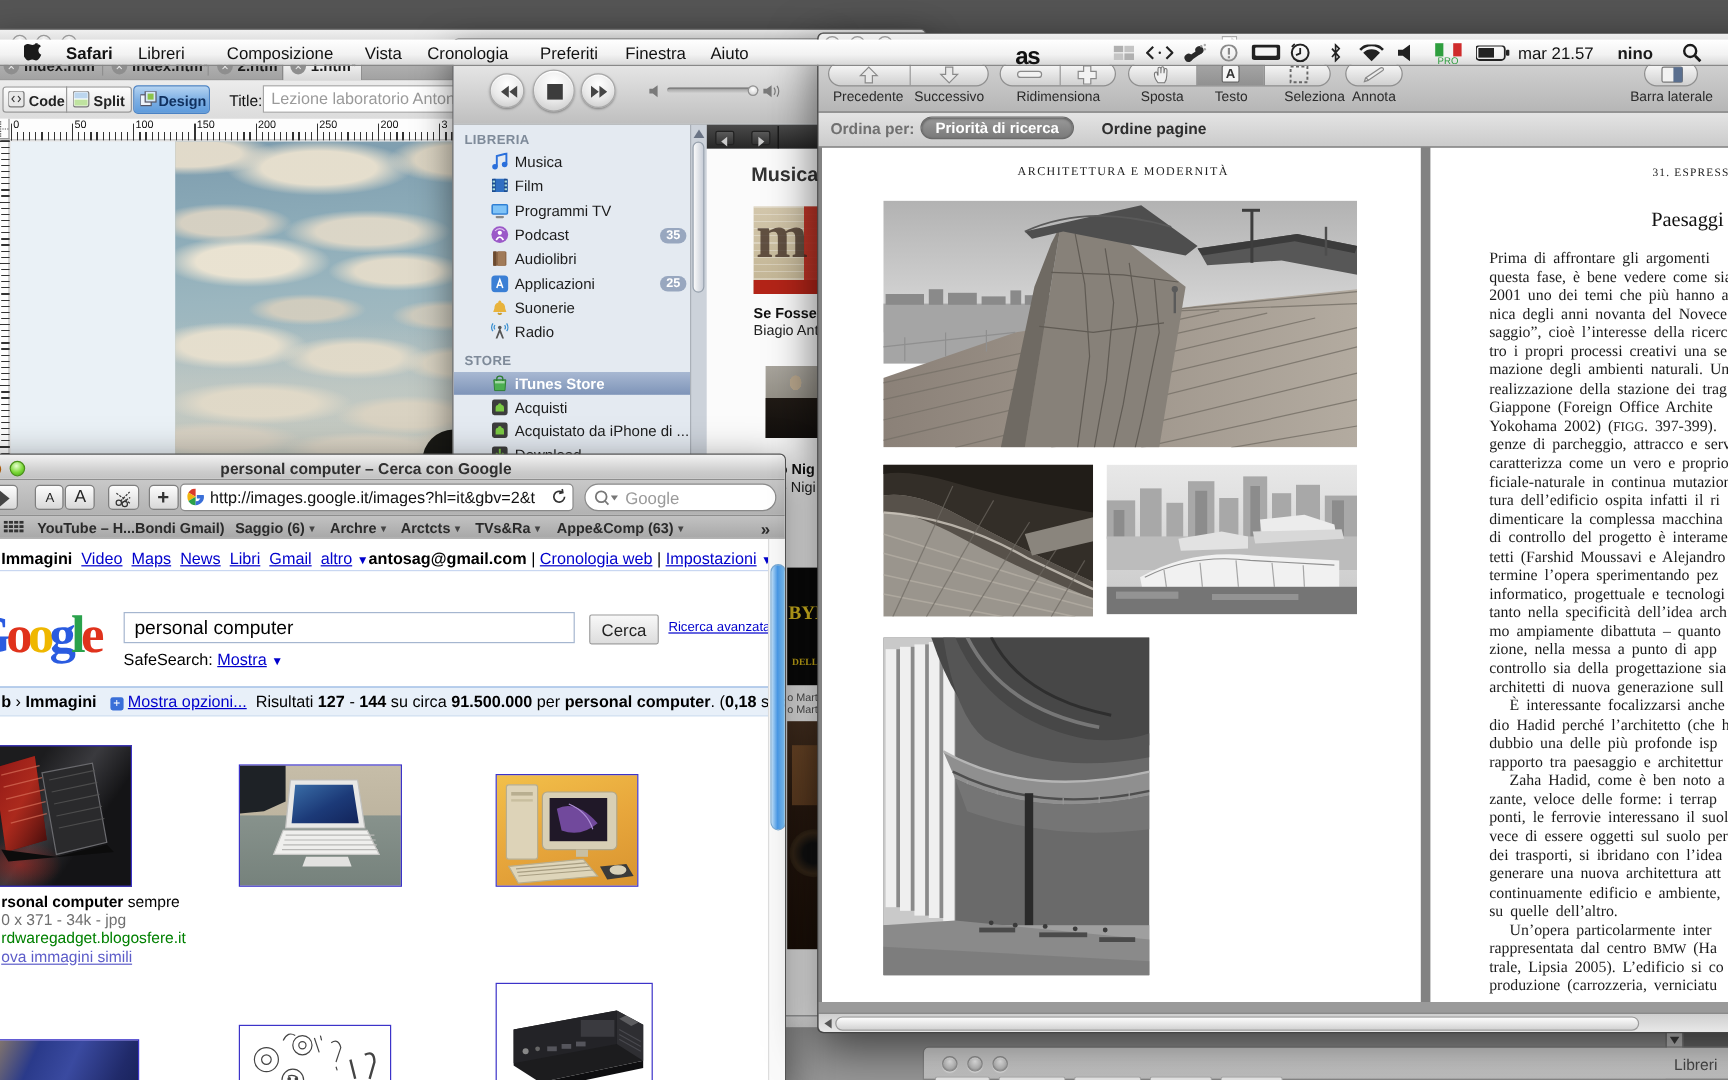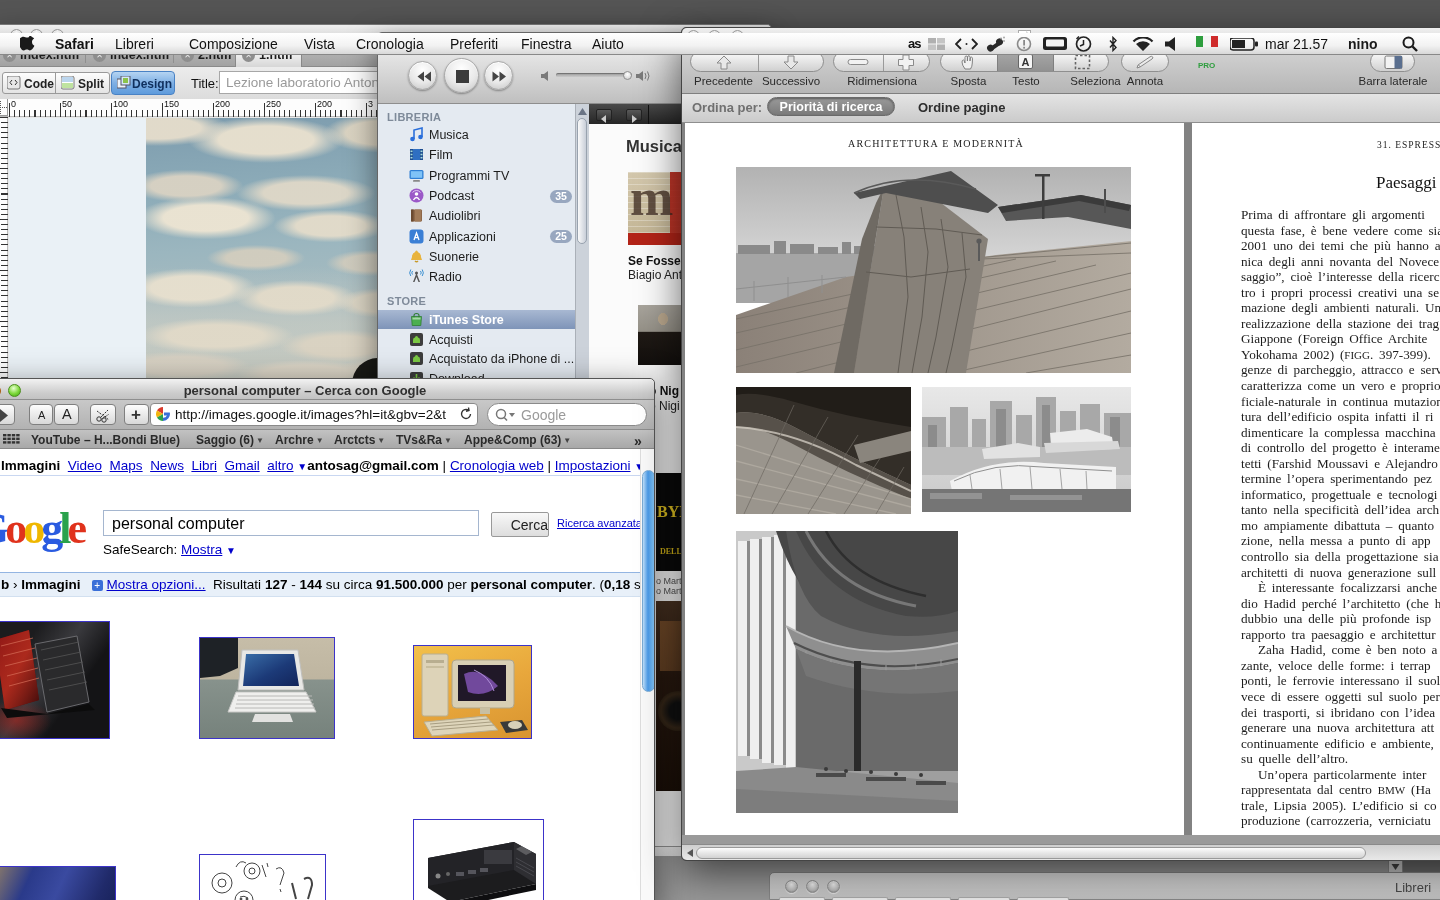--- a/index.html
+++ b/index.html
@@ -347,35 +347,35 @@
           <rect x="0" y="3.6" width="3.4" height="2.4"></rect>
           <rect x="4.4" y="3.6" width="3.4" height="2.4"></rect>
           <rect x="8.8" y="3.6" width="3.4" height="2.4"></rect>
           <rect x="13.2" y="3.6" width="3.4" height="2.4"></rect>
           <rect x="0" y="7.2" width="3.4" height="2.4"></rect>
           <rect x="4.4" y="7.2" width="3.4" height="2.4"></rect>
           <rect x="8.8" y="7.2" width="3.4" height="2.4"></rect>
           <rect x="13.2" y="7.2" width="3.4" height="2.4"></rect>
         </g>
       </svg>
-    <span class="bm" style="left:75px">YouTube – H...Bondi Blue)</span>
+    <span class="bm" style="left:75px">YouTube – H...Bondi Gmail)</span>
     <span class="bm" style="left:240px">Saggio (6)<span class="tri">▼</span></span>
     <span class="bm" style="left:319px">Archre<span class="tri">▼</span></span>
     <span class="bm" style="left:378px">Arctcts<span class="tri">▼</span></span>
     <span class="bm" style="left:440px">TVs&amp;Ra<span class="tri">▼</span></span>
     <span class="bm" style="left:508px">Appe&amp;Comp (63)<span class="tri">▼</span></span>
     <span class="bm" style="left:678px;font-size:14px">»</span>
 
     <div class="abs" style="left:0;top:70px;width:700px;height:460px;background:#fff;overflow:hidden;" id="gcontent">
       <div class="abs" style="left:45px;top:9px;font-size:13.5px;white-space:nowrap"><b>Immagini</b>&nbsp;&nbsp;<a class="bl">Video</a>&nbsp;&nbsp;<a class="bl">Maps</a>&nbsp;&nbsp;<a class="bl">News</a>&nbsp;&nbsp;<a class="bl">Libri</a>&nbsp;&nbsp;<a class="bl">Gmail</a>&nbsp;&nbsp;<a class="bl">altro</a>&nbsp;<span style="color:#00c;font-size:10px">▼</span><b>antosag@gmail.com</b> | <a class="bl">Cronologia web</a> | <a class="bl">Impostazioni</a> <span style="color:#00c;font-size:10px">▼</span></div>
       <div class="abs" style="left:0;top:26px;width:700px;height:1px;background:#c9d7f1"></div>
       <div class="abs serif" style="left:19px;top:54px;font-size:44px;font-weight:bold;letter-spacing:-4px"><span style="color:#2a5be0">G</span><span style="color:#e0321c">o</span><span style="color:#efb700">o</span><span style="color:#2a5be0">g</span><span style="color:#2aa24c">l</span><span style="color:#e0321c">e</span></div>
       <div class="abs" style="left:147px;top:61px;width:376px;height:26px;background:#fff;border:1px solid #a5b6cf;"></div>
       <div class="abs" style="left:156px;top:66px;font-size:16px;color:#000">personal computer</div>
-      <div class="abs" style="left:535px;top:63px;width:58px;height:25px;background:linear-gradient(#f8f8f8,#ddd);border:1px solid #999;border-radius:2px;text-align:right;font-size:14px;color:#222;line-height:24px">Cerca</div>
+      <div class="abs" style="left:535px;top:63px;width:58px;height:25px;background:linear-gradient(#f8f8f8,#ddd);border:1px solid #999;border-radius:2px;text-align:center;font-size:14px;color:#222;line-height:24px">Cerca</div>
       <div class="abs" style="left:601px;top:68px;font-size:11px"><a class="bl">Ricerca avanzata</a></div>
       <div class="abs" style="left:147px;top:93px;font-size:13.5px">SafeSearch: <a class="bl">Mostra</a> <span style="color:#00c;font-size:10px">▼</span></div>
       <div class="abs" style="left:0;top:123px;width:700px;height:25px;background:#e8f0f9;border-top:1px solid #93b5e2;border-bottom:1px solid #d2e0f0"></div>
       <div class="abs" style="left:45px;top:128px;font-size:13.5px;white-space:nowrap"><b>b</b> › <b>Immagini</b>&nbsp;&nbsp;&nbsp;<span style="display:inline-block;width:11px;height:11px;background:#3a6fd8;color:#fff;font-size:10px;line-height:11px;text-align:center;border-radius:2px">+</span> <a class="bl">Mostra opzioni...</a>&nbsp;&nbsp;Risultati <b>127</b> - <b>144</b> su circa <b>91.500.000</b> per <b>personal computer</b>. (<b>0,18</b> sec</div>
 
       <div class="abs gimg" style="left:20px;top:172px;width:134px;height:118px;" id="gi1"><svg width="134" height="118">
             <g>
               <polygon points="18,18 52,8 62,78 28,88" fill="#5a0f0f"></polygon>
               <polygon points="18,18 52,8 62,78 28,88" fill="url(#rg1)"></polygon>
               <polygon points="58,22 100,14 112,80 70,90" fill="#2a2a2c"></polygon>
@@ -435,20 +435,21 @@
             </g>
             <polygon points="10,76 72,70 84,84 18,90" fill="#ded5ba" stroke="#b8ae90"></polygon>
             <g stroke="#a89e82">
               <line x1="16" y1="78" x2="74" y2="73"></line>
               <line x1="17" y1="81" x2="77" y2="76"></line>
               <line x1="18" y1="84" x2="80" y2="79"></line>
             </g>
             <polygon points="86,76 108,74 114,84 92,87" fill="#3a3a3a"></polygon>
             <ellipse cx="101" cy="79" rx="7" ry="4" fill="#d8d0b8"></ellipse>
           </svg></div>
+      <div class="abs cap" style="left:45px;top:295px"><b>rsonal computer</b> sempre<br><span class="gy">0 x 371 - 34k - jpg</span><br><span class="gn">rdwaregadget.blogosfere.it</span><br><a class="pl">ova immagini simili</a></div>
 
       <div class="abs gimg" style="left:25px;top:417px;width:135px;height:90px;" id="gi4"></div>
       <div class="abs gimg" style="left:243px;top:405px;width:127px;height:85px;" id="gi5"><svg width="127" height="85">
             <g stroke="#444" fill="none">
               <circle cx="22" cy="28" r="10"></circle>
               <circle cx="22" cy="28" r="4"></circle>
               <circle cx="52" cy="16" r="8"></circle>
               <circle cx="52" cy="16" r="3"></circle>
               <path d="M36 12 Q40 4 46 8"></path>
               <path d="M62 10 L66 22 M67 8 L68 12"></path>
@@ -794,21 +795,21 @@
         <path fill="#1a1a1a" d="M11.3 0c.1 1-.3 2-.9 2.7-.6.7-1.6 1.3-2.6 1.2-.1-1 .4-2 1-2.6C9.4.6 10.5.1 11.3 0zM14.6 12.6c-.5 1.1-.7 1.6-1.4 2.5-.9 1.4-2.2 3-3.8 3-1.4 0-1.8-.9-3.7-.9-1.9 0-2.3.9-3.7.9C.4 18.2-.8 16.5-1.7 15.2-4.2 11.4-4.5 7-2.9 4.6c1.1-1.7 2.9-2.6 4.6-2.6 1.7 0 2.8 1 4.2 1 1.4 0 2.2-1 4.2-1 1.5 0 3.1.8 4.2 2.2-3.7 2-3.1 7.2.3 8.4z" transform="translate(2 -1) scale(.85)"></path>
       </svg>
     <b class="mi" style="left:55px">Safari</b>
     <span class="mi" style="left:115px">Libreri</span>
     <span class="mi" style="left:189px">Composizione</span>
     <span class="mi" style="left:304px">Vista</span>
     <span class="mi" style="left:356px">Cronologia</span>
     <span class="mi" style="left:450px">Preferiti</span>
     <span class="mi" style="left:521px">Finestra</span>
     <span class="mi" style="left:592px">Aiuto</span>
-    <b class="mi" style="left:908px;font-size:13px;letter-spacing:-1px">as</b>
+    <b class="mi" style="left:846px;font-size:20px;letter-spacing:-1px">as</b>
     <svg class="abs" style="left:928px;top:5px" width="18" height="13">
         <rect x="0" y="0" width="8" height="5.5" fill="#b0b0b0"></rect>
         <rect x="9" y="0" width="8" height="5.5" fill="#c4c4c4"></rect>
         <rect x="0" y="6.5" width="8" height="5.5" fill="#c4c4c4"></rect>
         <rect x="9" y="6.5" width="8" height="5.5" fill="#b0b0b0"></rect>
       </svg>
     <svg class="abs" style="left:955px;top:5px" width="23" height="12">
         <path d="M6 1 L1 6 L6 11 M17 1 L22 6 L17 11" stroke="#222" stroke-width="1.8" fill="none"></path>
         <circle cx="11.5" cy="6" r="1" fill="#222"></circle>
       </svg>
@@ -845,21 +846,21 @@
         <path d="M2.5 4.5 A13 13 0 0 1 21.5 4.5" stroke="#222" stroke-width="2.2" fill="none"></path>
       </svg>
     <svg class="abs" style="left:1165px;top:4px" width="12" height="14">
         <path d="M0 4.5 L4 4.5 L10 0 L10 14 L4 9.5 L0 9.5 Z" fill="#222"></path>
       </svg>
     <div class="abs" style="left:1196px;top:3px;width:22px;height:11px;display:flex">
         <div style="flex:1;background:#2e9e3e"></div>
         <div style="flex:1;background:#f4f4f4"></div>
         <div style="flex:1;background:#cf2b2b"></div>
       </div>
-    <div class="abs" style="left:1198px;top:28px;font-size:8px;font-weight:bold;color:#2e9e3e">PRO</div>
+    <div class="abs" style="left:1198px;top:13px;font-size:8px;font-weight:normal;color:#2e9e3e">PRO</div>
     <svg class="abs" style="left:1230px;top:5px" width="28" height="13">
         <rect x="0" y="0" width="24" height="12" rx="3" stroke="#222" stroke-width="1.5" fill="none"></rect>
         <rect x="2" y="2" width="13" height="8" fill="#222"></rect>
         <rect x="25" y="3.5" width="3" height="5" rx="1" fill="#222"></rect>
       </svg>
     <span class="mi" style="left:1265px">mar 21.57</span>
     <span class="mi" style="left:1348px;font-weight:bold;color:#1a1a1a">nino</span>
     <svg class="abs" style="left:1402px;top:3px" width="16" height="16">
         <circle cx="6.5" cy="6.5" r="5" stroke="#1a1a1a" stroke-width="2" fill="none"></circle>
         <path d="M10.5 10.5 L15 15" stroke="#1a1a1a" stroke-width="2.4"></path>

